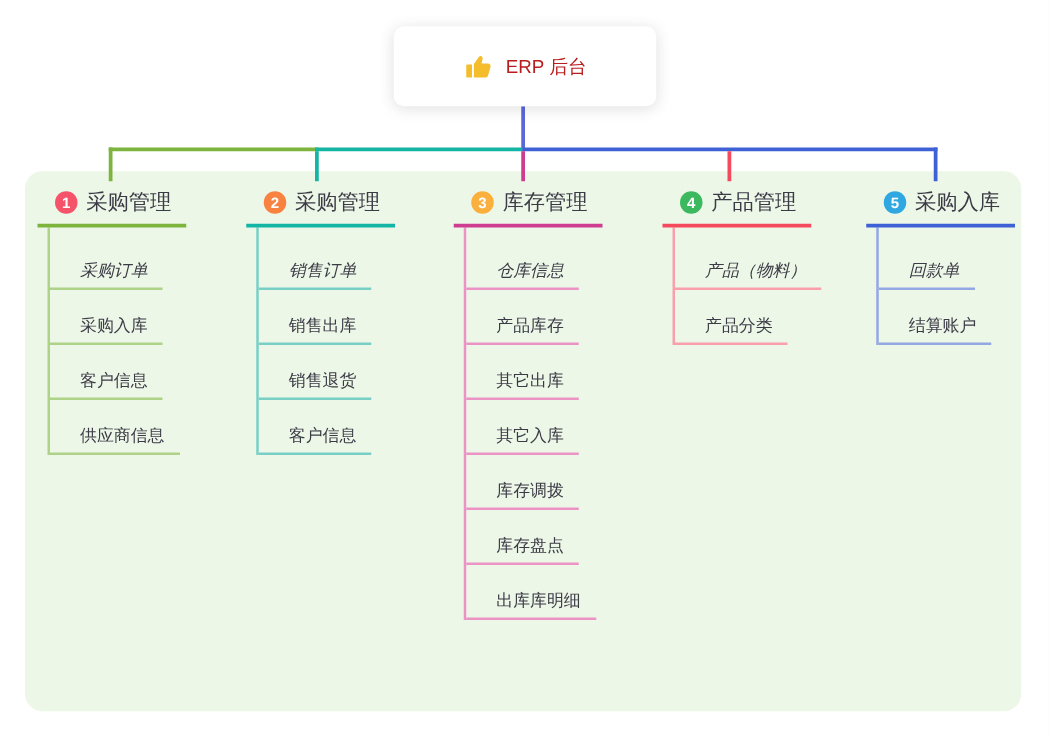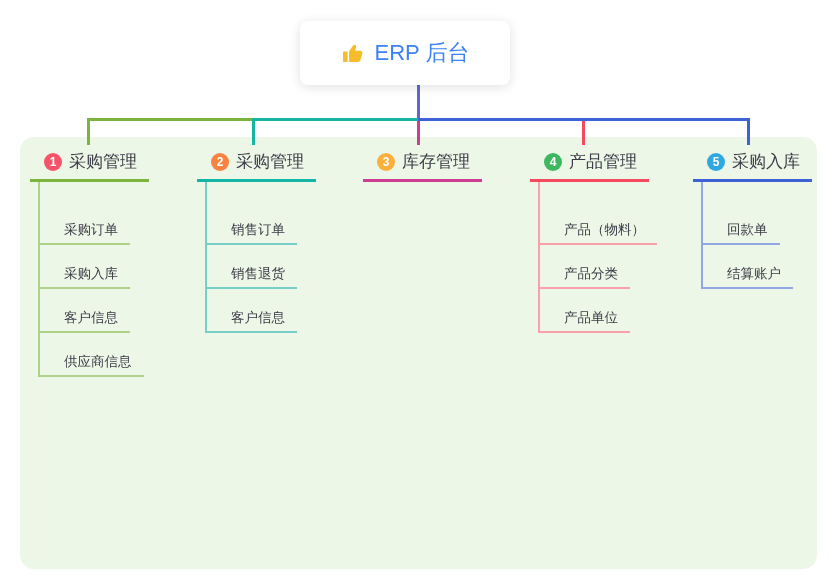--- a/index.html
+++ b/index.html
@@ -10,25 +10,25 @@
     font-family:"Liberation Sans","DejaVu Sans",sans-serif;
     color:#3b3b46;
     overflow:hidden;
   }
   .panel {
     position:absolute; left:20px; top:137px; width:797px; height:432px;
     background:#edf7e8; border-radius:14px;
   }
   
   .root-card {
-    position:absolute; left:300px; top:21px; width:210px; height:64px;
+    position:absolute; left:315px; top:21px; width:210px; height:64px;
     background:#ffffff; border-radius:8px;
     box-shadow:0 2px 12px rgba(0,0,0,0.12);
     display:flex; align-items:center; justify-content:center; gap:10px;
-    font-size:22px; color:#3b82f6; z-index:3;
+    font-size:15px; color:#b91c1c; z-index:3;
   }
   
   .line { position:absolute; z-index:2; }
   .root-vline   { left:417px; top:85px;  width:3px;   height:36px; background:#5b68d8; }
   .h-green      { left:87px;  top:118px; width:168px; height:3px;  background:#7db43e; }
   .h-teal       { left:252px; top:118px; width:166px; height:3px;  background:#14b5a5; }
   .h-blue       { left:418px; top:118px; width:332px; height:3px;  background:#3e61d5; }
   .drop1 { left:87px;  top:118px; width:3px; height:27px; background:#7db43e; }
   .drop2 { left:252px; top:121px; width:3px; height:24px; background:#14b5a5; }
   .drop3 { left:417px; top:121px; width:3px; height:24px; background:#ce3d8f; }
@@ -51,21 +51,21 @@
     background:var(--badge); color:#fff; font-size:12px; font-weight:bold;
     display:inline-flex; align-items:center; justify-content:center; flex:0 0 18px;
   }
   .kids { margin-left:8px; border-left:2px solid var(--lc); width:fit-content; }
   .kid {
     display:flex; align-items:flex-end; width:fit-content;
     height:44px; padding:0 12px 5px 24px;
     border-bottom:2px solid var(--lc);
     font-size:13.5px; line-height:16px; color:#3b3b46; white-space:nowrap;
   }
-  .kids .kid:first-child { height:63px; }
+  .kids .kid:first-child { height:50px;font-style:italic; }
   .thumb-icon { width:24px; height:24px; flex:0 0 24px; }
 </style>
 </head>
 <body>
 
 <div class="panel"></div>
 
 <div class="line root-vline"></div>
 <div class="line h-green"></div>
 <div class="line h-teal"></div>
@@ -98,41 +98,50 @@
   </div>
 </div>
 
 <div class="branch b2">
   <div class="branch-title">
     <span class="num">2</span>
     <span>采购管理</span>
   </div>
   <div class="kids">
     <div class="kid">销售订单</div>
+    <div class="kid">销售出库</div>
     <div class="kid">销售退货</div>
     <div class="kid">客户信息</div>
   </div>
 </div>
 
 <div class="branch b3">
   <div class="branch-title">
     <span class="num">3</span>
     <span>库存管理</span>
+  </div>
+  <div class="kids">
+    <div class="kid">仓库信息</div>
+    <div class="kid">产品库存</div>
+    <div class="kid">其它出库</div>
+    <div class="kid">其它入库</div>
+    <div class="kid">库存调拨</div>
+    <div class="kid">库存盘点</div>
+    <div class="kid">出库库明细</div>
   </div>
 </div>
 
 <div class="branch b4">
   <div class="branch-title">
     <span class="num">4</span>
     <span>产品管理</span>
   </div>
   <div class="kids">
     <div class="kid">产品（物料）</div>
     <div class="kid">产品分类</div>
-    <div class="kid">产品单位</div>
   </div>
 </div>
 
 <div class="branch b5">
   <div class="branch-title">
     <span class="num">5</span>
     <span>采购入库</span>
   </div>
   <div class="kids">
     <div class="kid">回款单</div>

